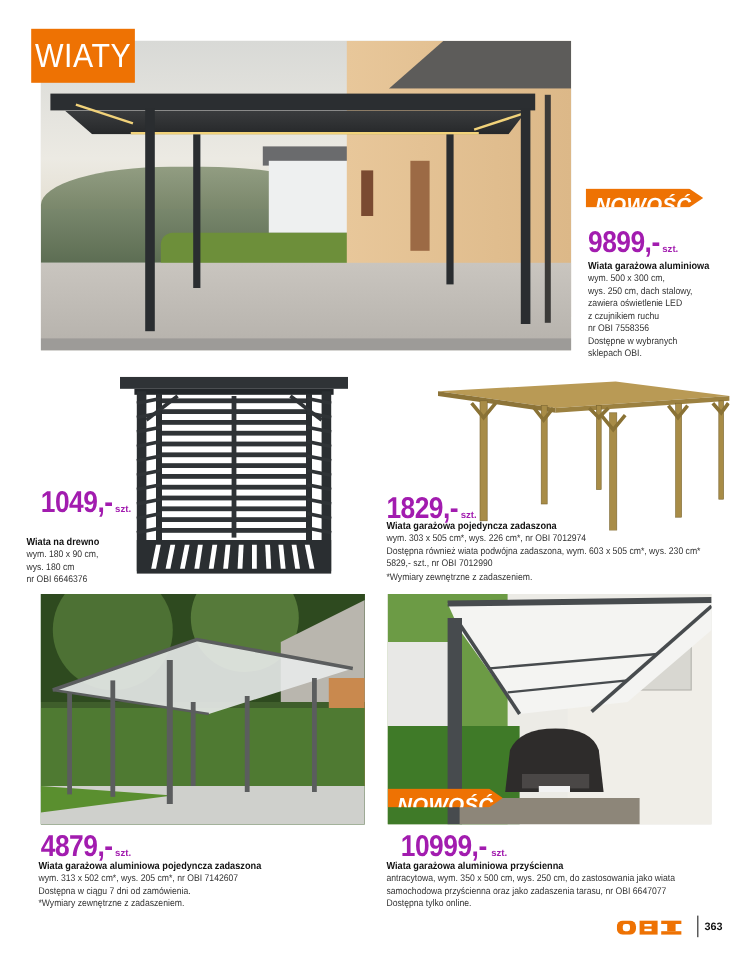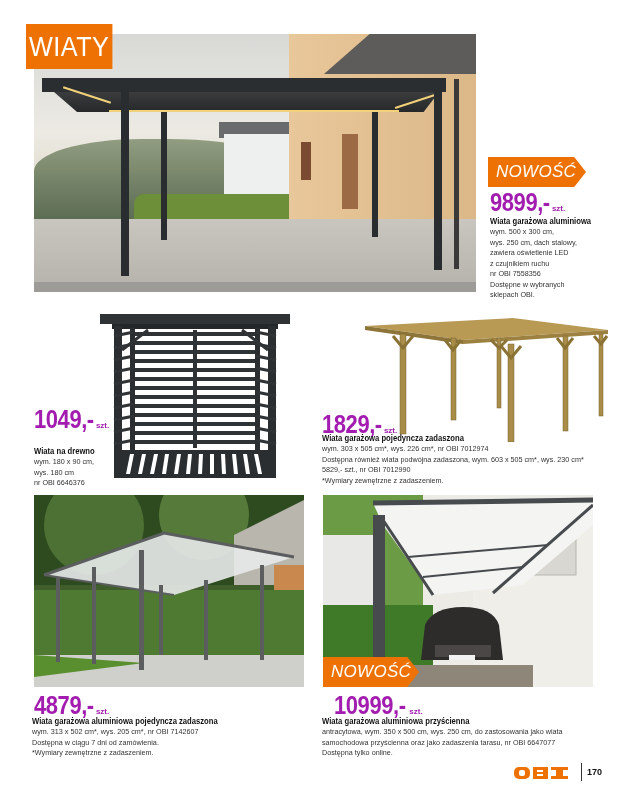--- a/index.html
+++ b/index.html
@@ -38,22 +38,22 @@
 
   
   .price { font-family: "Liberation Sans", sans-serif; font-weight: 700; color: #a21caf; white-space: nowrap; line-height: 1; }
   .price .amt { font-size: 25px; letter-spacing: -0.5px; transform: scaleX(0.88); display:inline-block; transform-origin:left; }
   .price .unit { font-size: 8px; font-weight: 700; margin-left: -6px; }
   .pname { font-weight: 700; font-size: 8.5px; color: #111; line-height: 11px; transform: scaleX(0.9); transform-origin: left; white-space: nowrap; }
   .pdesc { font-size: 8px; color: #333; line-height: 10.5px; transform: scaleX(0.9); transform-origin: left; white-space: nowrap; }
 
   
   .badge {
-    height: 30px; background: #ee7203; color: #fff;
-    font-family: "Liberation Sans", sans-serif; font-weight: 400; font-style: italic;
+    height: 16px; background: #ee7203; color: #fff;
+    font-family: "Liberation Sans", sans-serif; font-weight: 700; font-style: italic;
     font-size: 17px; line-height: 30px; padding-left: 8px; letter-spacing: 0.3px;
     clip-path: polygon(0 0, 88% 0, 100% 50%, 88% 100%, 0 100%);
   }
 
   
   .wood { left: 100px; top: 314px; width: 190px; height: 165px; }
   
   .carport { left: 363px; top: 312px; width: 245px; height: 130px; }
 
   
@@ -175,21 +175,21 @@
     <polygon points="122,160 121,140 125,140 126,160"></polygon>
       <polygon points="134,160 132,140 136,140 138,160"></polygon>
     <polygon points="146,160 143,140 147,140 150,160"></polygon>
       <polygon points="158,160 154,140 158,140 162,160"></polygon>
   </g>
 </svg>
 
 <div class="abs price" style="left:34px;top:407px;">
   <span class="amt">1049,-</span><span class="unit">szt.</span>
 </div>
-<div class="abs" style="left:34px;top:446px;">
+<div class="abs" style="left:22px;top:446px;">
   <div class="pname">Wiata na drewno</div>
   <div class="pdesc">wym. 180 x 90 cm,</div>
   <div class="pdesc">wys. 180 cm</div>
   <div class="pdesc">nr OBI 6646376</div>
 </div>
 
 <svg class="abs carport" viewBox="0 0 245 130">
   <polygon points="2,14 150,6 245,18 100,28" fill="#b99a55"></polygon>
   <polygon points="2,14 100,28 100,32 2,18" fill="#8d7438"></polygon>
   <polygon points="100,28 245,18 245,22 100,32" fill="#9c8140"></polygon>
@@ -293,13 +293,13 @@
   <rect x="0" y="0" width="16" height="12" rx="5" fill="#ee7203"></rect>
   <rect x="5" y="3" width="6" height="6" rx="2" fill="#fff"></rect>
   <rect x="19" y="0" width="15" height="12" fill="#ee7203"></rect>
   <rect x="23" y="3" width="6" height="2" fill="#fff"></rect>
   <rect x="23" y="7" width="6" height="2" fill="#fff"></rect>
   <rect x="37" y="0" width="17" height="3" fill="#ee7203"></rect>
   <rect x="42" y="3" width="7" height="6" fill="#ee7203"></rect>
   <rect x="37" y="9" width="17" height="3" fill="#ee7203"></rect>
 </svg>
 <div class="abs page-sep"></div>
-<div class="abs page-num">170</div>
+<div class="abs page-num">363</div>
 
 </body></html>

